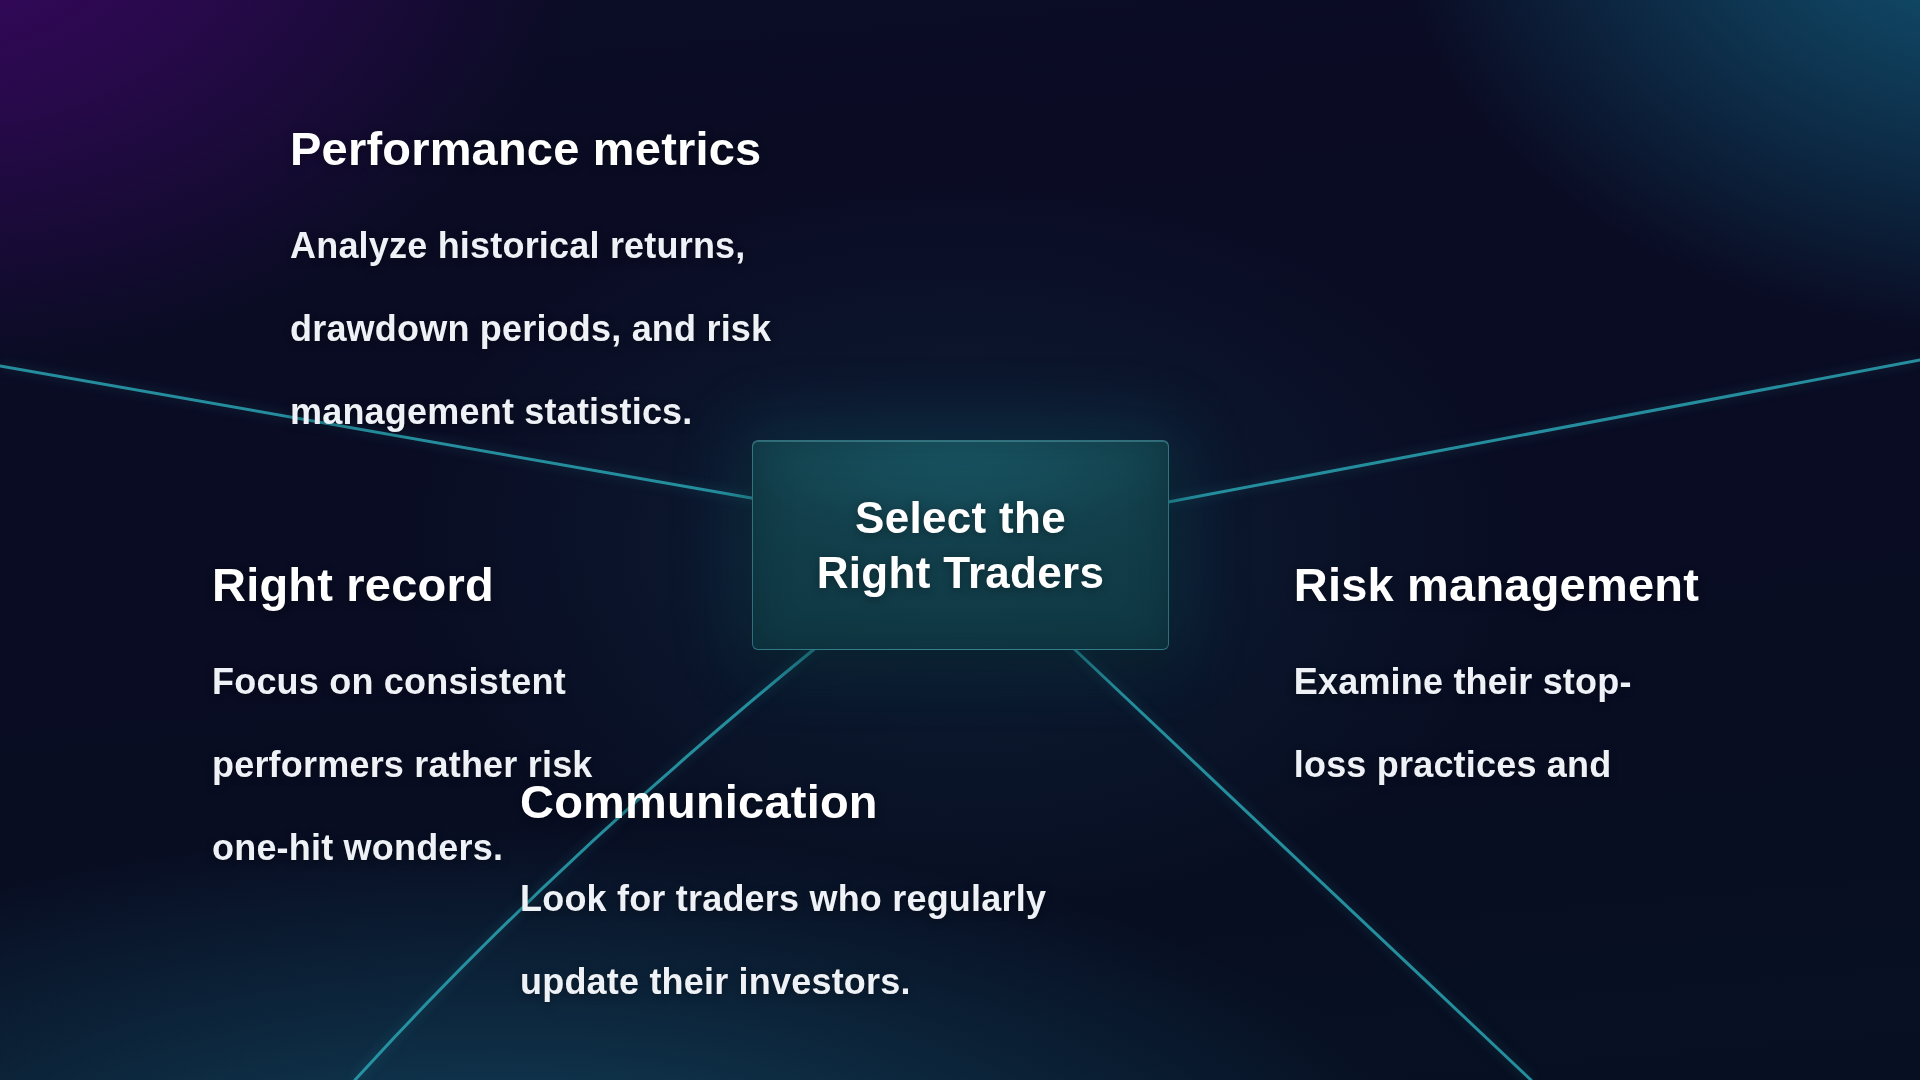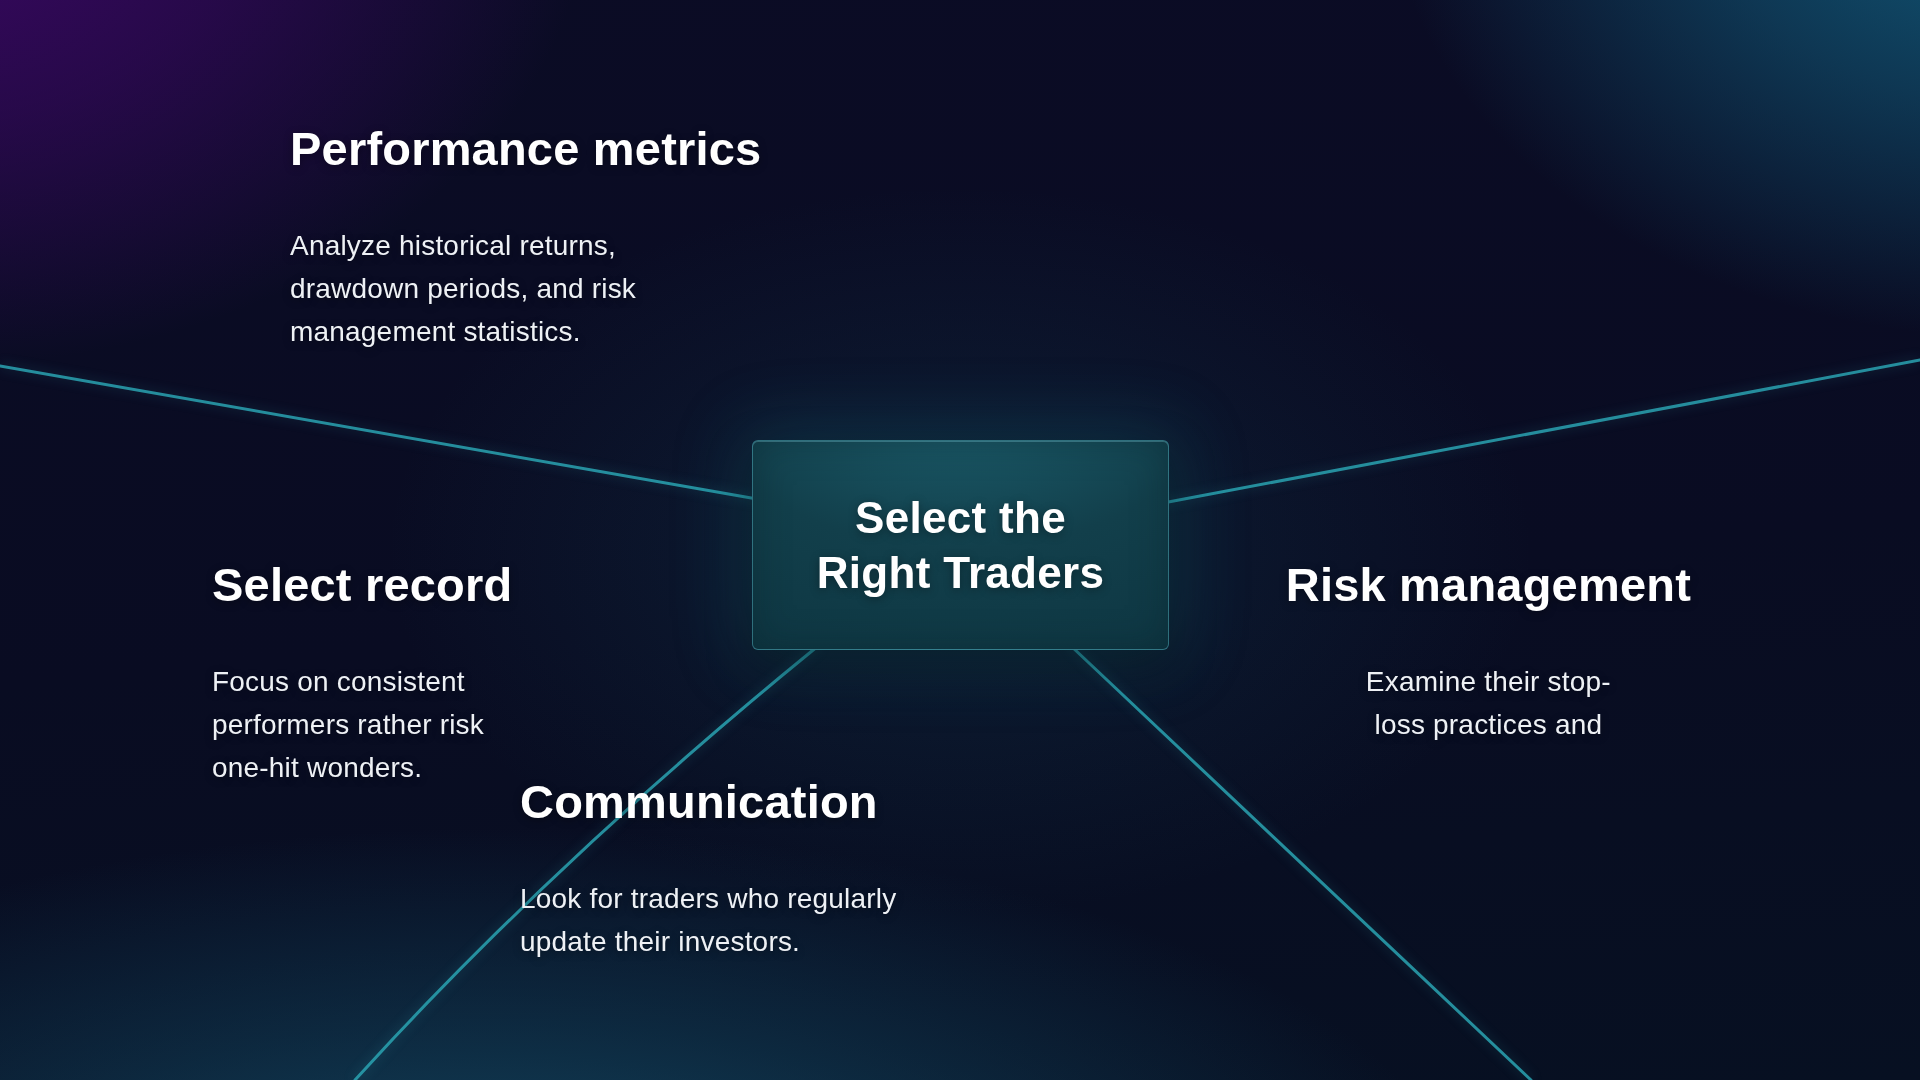--- a/index.html
+++ b/index.html
@@ -52,26 +52,26 @@
 
   
   .section{position:absolute;text-shadow:0 2px 9px rgba(0,0,0,0.35);}
   .section-title{
     color:var(--title_color,#ffffff);
     font-size:47px;font-weight:700;line-height:58px;letter-spacing:.2px;white-space:nowrap;
   }
   .section-body{margin-top:46px;}
   .body-line{
     color:var(--body_color,#eef1f5);
-    font-size:28px;font-weight:400;line-height:43px;letter-spacing:.2px;white-space:nowrap;
+    font-size:36px;font-weight:700;line-height:43px;letter-spacing:.2px;white-space:nowrap;margin-top:40px;
   }
   .sec-performance{left:290px;top:120px;text-align:left;}
   .sec-trading{right:355px;top:120px;text-align:right;}
   .sec-track{left:212px;top:556px;text-align:left;}
-  .sec-risk{right:229px;top:556px;text-align:center;}
+  .sec-risk{right:221px;top:556px;text-align:left;}
   .sec-communication{left:520px;top:773px;width:900px;}
 </style>
 </head>
 <body>
 
 <div class="canvas">
 
   <svg class="lines" viewBox="0 0 1920 1080">
     <defs>
       <linearGradient id="vgrad" x1="0" y1="0" x2="0" y2="1">
@@ -95,21 +95,21 @@
     <div class="section-title">Performance metrics</div>
     <div class="section-body">
       <div class="body-line">Analyze historical returns,</div>
       <div class="body-line">drawdown periods, and risk</div>
       <div class="body-line">management statistics.</div>
     </div>
   </div>
 
 
   <div class="section sec-track">
-    <div class="section-title">Select record</div>
+    <div class="section-title">Right record</div>
     <div class="section-body">
       <div class="body-line">Focus on consistent</div>
       <div class="body-line">performers rather risk</div>
       <div class="body-line">one-hit wonders.</div>
     </div>
   </div>
 
   <div class="section sec-risk">
     <div class="section-title">Risk management</div>
     <div class="section-body">

